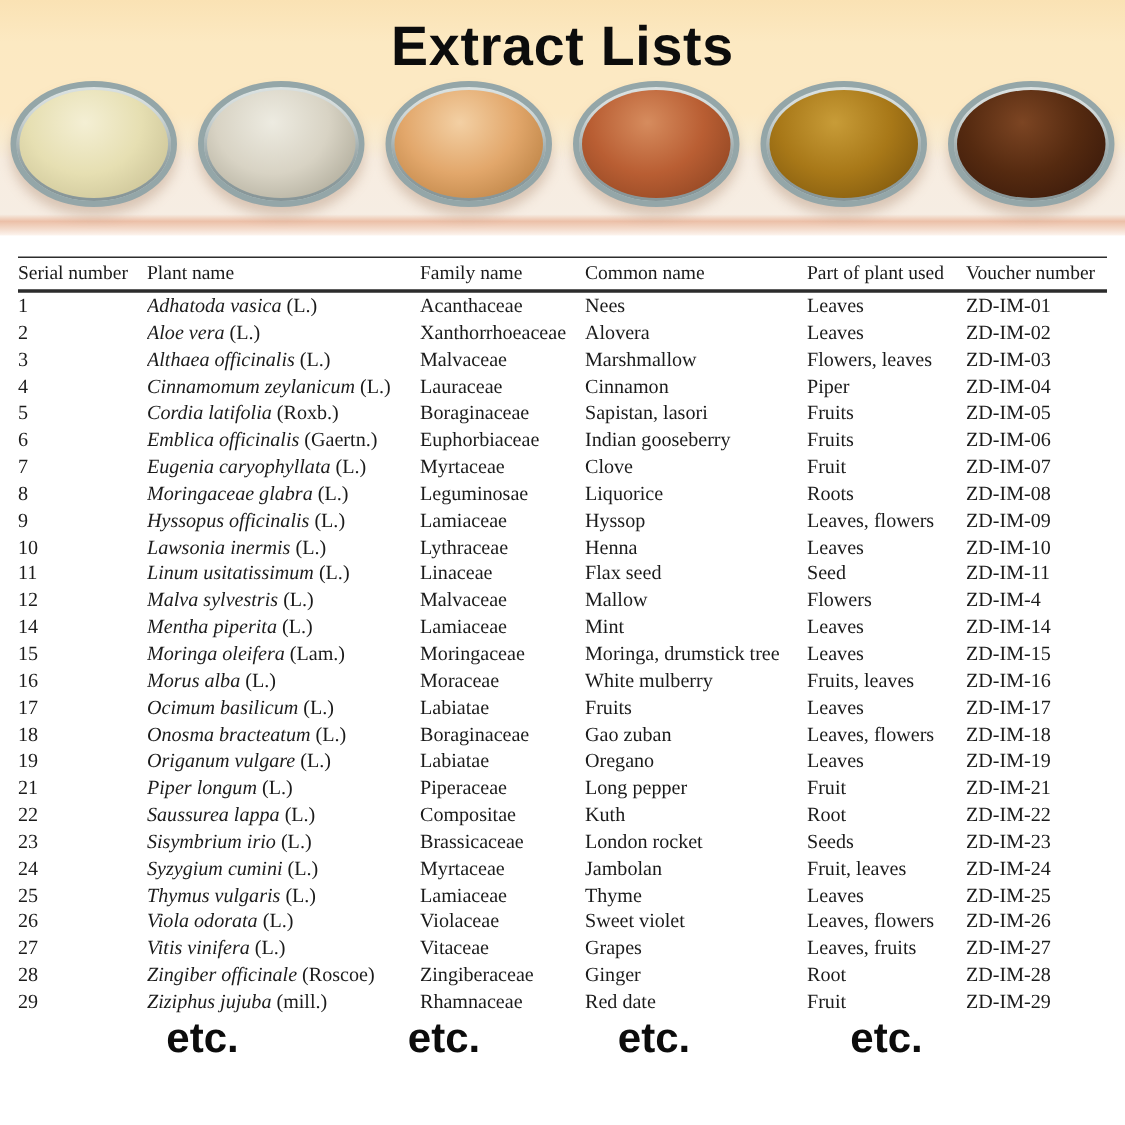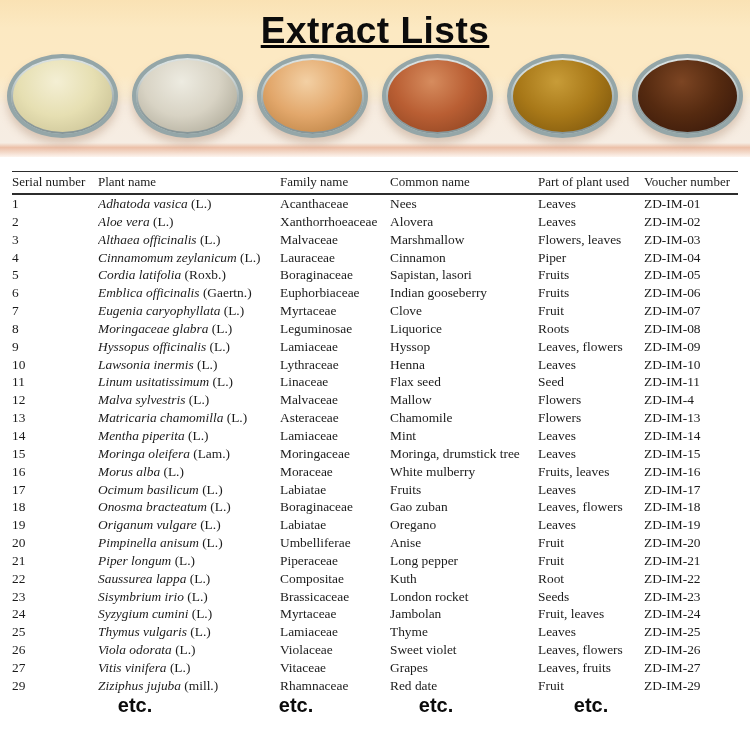--- a/index.html
+++ b/index.html
@@ -7,21 +7,20 @@
     position:relative; width:750px; height:750px; overflow:hidden;
     background:#ffffff; font-family:"Liberation Serif", serif;
   }
 
   
   .banner {
     position:relative; width:750px; height:157px;
     background:linear-gradient(180deg,
       #fae2b4 0%, #fce9c2 18%, #fce9c4 48%, #f9ecd2 60%,
       #f7ede1 68%, #f6ede3 91%, #ecc0a8 94%, #f3d9c9 97%, #fdf4ee 100%);
-    text-decoration:underline;
   }
   .title {
     text-align:center; padding-top:11px;
     font-family:"Liberation Sans", sans-serif; font-weight:bold;
     font-size:37px; line-height:40px; color:#0c0c0c; letter-spacing:0.5px;
   }
   .dishes {
     display:flex; justify-content:space-between;
     padding:0 7px; margin-top:3px;
   }
@@ -51,21 +50,21 @@
     font-size:13.4px; line-height:17.85px; padding:0;
     white-space:nowrap; overflow:hidden; vertical-align:middle;
   }
   td.c-plant i { font-style:italic; }
   td.c-plant .authority { font-style:normal; }
 
   
   .etc-row {
     position:relative; height:37px; margin-top:1px;
     font-family:"Liberation Sans", sans-serif; font-weight:bold;
-    font-size:20px; color:#0c0c0c;
+    font-size:28px; color:#0c0c0c;
   }
   .etc-label { position:absolute; top:-2px; transform:translateX(-50%); }
   .etc-label:nth-child(1){ left:123px; }
   .etc-label:nth-child(2){ left:284px; }
   .etc-label:nth-child(3){ left:424px; }
   .etc-label:nth-child(4){ left:579px; }
 </style>
 </head>
 <body>
 
@@ -206,28 +205,20 @@
           </tr>
           <tr>
             <td class="c-serial">12</td>
             <td class="c-plant"><i>Malva sylvestris</i><span class="authority"> (L.)</span></td>
             <td>Malvaceae</td>
             <td>Mallow</td>
             <td>Flowers</td>
             <td>ZD-IM-4</td>
           </tr>
           <tr>
-            <td class="c-serial">13</td>
-            <td class="c-plant"><i>Matricaria chamomilla</i><span class="authority"> (L.)</span></td>
-            <td>Asteraceae</td>
-            <td>Chamomile</td>
-            <td>Flowers</td>
-            <td>ZD-IM-13</td>
-          </tr>
-          <tr>
             <td class="c-serial">14</td>
             <td class="c-plant"><i>Mentha piperita</i><span class="authority"> (L.)</span></td>
             <td>Lamiaceae</td>
             <td>Mint</td>
             <td>Leaves</td>
             <td>ZD-IM-14</td>
           </tr>
           <tr>
             <td class="c-serial">15</td>
             <td class="c-plant"><i>Moringa oleifera</i><span class="authority"> (Lam.)</span></td>
@@ -262,28 +253,20 @@
           </tr>
           <tr>
             <td class="c-serial">19</td>
             <td class="c-plant"><i>Origanum vulgare</i><span class="authority"> (L.)</span></td>
             <td>Labiatae</td>
             <td>Oregano</td>
             <td>Leaves</td>
             <td>ZD-IM-19</td>
           </tr>
           <tr>
-            <td class="c-serial">20</td>
-            <td class="c-plant"><i>Pimpinella anisum</i><span class="authority"> (L.)</span></td>
-            <td>Umbelliferae</td>
-            <td>Anise</td>
-            <td>Fruit</td>
-            <td>ZD-IM-20</td>
-          </tr>
-          <tr>
             <td class="c-serial">21</td>
             <td class="c-plant"><i>Piper longum</i><span class="authority"> (L.)</span></td>
             <td>Piperaceae</td>
             <td>Long pepper</td>
             <td>Fruit</td>
             <td>ZD-IM-21</td>
           </tr>
           <tr>
             <td class="c-serial">22</td>
             <td class="c-plant"><i>Saussurea lappa</i><span class="authority"> (L.)</span></td>
@@ -324,20 +307,28 @@
             <td>Leaves, flowers</td>
             <td>ZD-IM-26</td>
           </tr>
           <tr>
             <td class="c-serial">27</td>
             <td class="c-plant"><i>Vitis vinifera</i><span class="authority"> (L.)</span></td>
             <td>Vitaceae</td>
             <td>Grapes</td>
             <td>Leaves, fruits</td>
             <td>ZD-IM-27</td>
+          </tr>
+          <tr>
+            <td class="c-serial">28</td>
+            <td class="c-plant"><i>Zingiber officinale</i><span class="authority"> (Roscoe)</span></td>
+            <td>Zingiberaceae</td>
+            <td>Ginger</td>
+            <td>Root</td>
+            <td>ZD-IM-28</td>
           </tr>
           <tr>
             <td class="c-serial">29</td>
             <td class="c-plant"><i>Ziziphus jujuba</i><span class="authority"> (mill.)</span></td>
             <td>Rhamnaceae</td>
             <td>Red date</td>
             <td>Fruit</td>
             <td>ZD-IM-29</td>
           </tr>
         </tbody>

